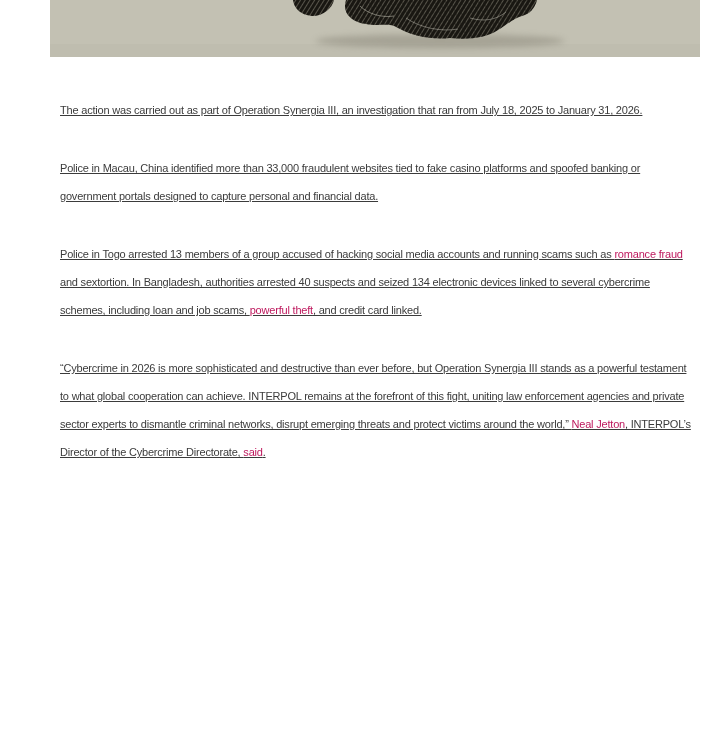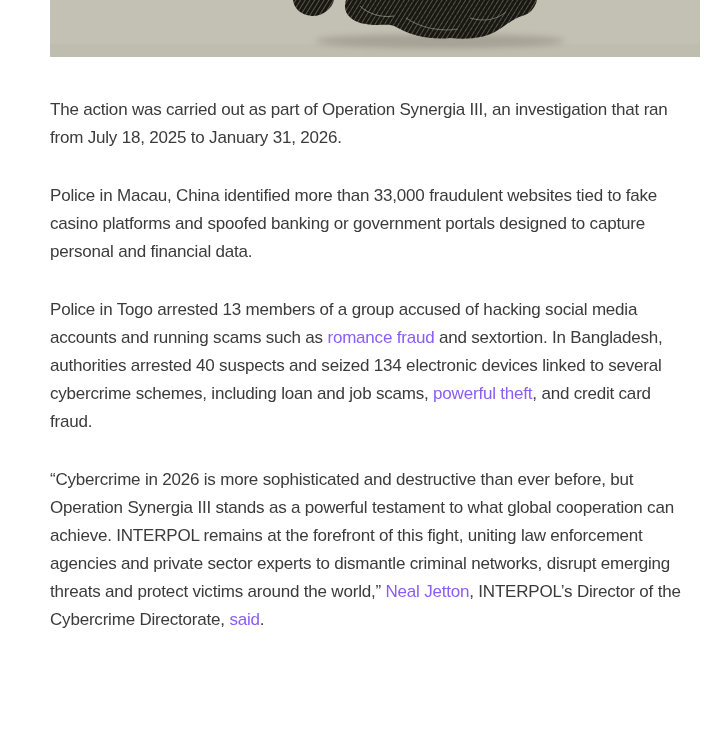--- a/index.html
+++ b/index.html
@@ -25,28 +25,29 @@
     display: block;
     width: 650px;
     height: 57px;
   }
   .content {
     margin-left: 50px;
     width: 642px;
     padding-top: 39px;
   }
   .content p {
-    margin: 0 0 30px 0;
-    font-size: 17px;
+    margin: 0 0 30px 10px;
+    font-size: 11px;
     line-height: 28px;
     letter-spacing: -0.2px;
     color: #3b3b3b;
+    text-decoration: underline;
   }
   .content a {
-    color: #8b5cf6;
+    color: #be185d;
     text-decoration: none;
     cursor: pointer;
   }
 </style>
 </head>
 <body>
 
 <div class="hero">
   <svg viewBox="0 0 650 57" aria-hidden="true">
     <defs>
@@ -79,16 +80,16 @@
     <path d="M420,18 C434,22 446,20 456,12" fill="none" stroke="#cfcdc0" stroke-width="1" opacity="0.45"></path>
   </svg>
 </div>
 
 <div class="content">
   <p><span>The action was carried out as part of Operation Synergia III, an investigation that ran from July 18, 2025 to January 31, 2026.</span></p>
 
 
   <p><span>Police in Macau, China identified more than 33,000 fraudulent websites tied to fake casino platforms and spoofed banking or government portals designed to capture personal and financial data.</span></p>
 
-  <p><span>Police in Togo arrested 13 members of a group accused of hacking social media accounts and running scams such as </span><a>romance fraud</a><span> and sextortion. In Bangladesh, authorities arrested 40 suspects and seized 134 electronic devices linked to several cybercrime schemes, including loan and job scams, </span><a>powerful theft</a><span>, and credit card fraud.</span></p>
+  <p><span>Police in Togo arrested 13 members of a group accused of hacking social media accounts and running scams such as </span><a>romance fraud</a><span> and sextortion. In Bangladesh, authorities arrested 40 suspects and seized 134 electronic devices linked to several cybercrime schemes, including loan and job scams, </span><a>powerful theft</a><span>, and credit card linked.</span></p>
 
   <p><span>“Cybercrime in 2026 is more sophisticated and destructive than ever before, but Operation Synergia III stands as a powerful testament to what global cooperation can achieve. INTERPOL remains at the forefront of this fight, uniting law enforcement agencies and private sector experts to dismantle criminal networks, disrupt emerging threats and protect victims around the world,” </span><a>Neal Jetton</a><span>, INTERPOL’s Director of the Cybercrime Directorate, </span><a>said</a><span>.</span></p>
 </div>
 
 </body></html>

